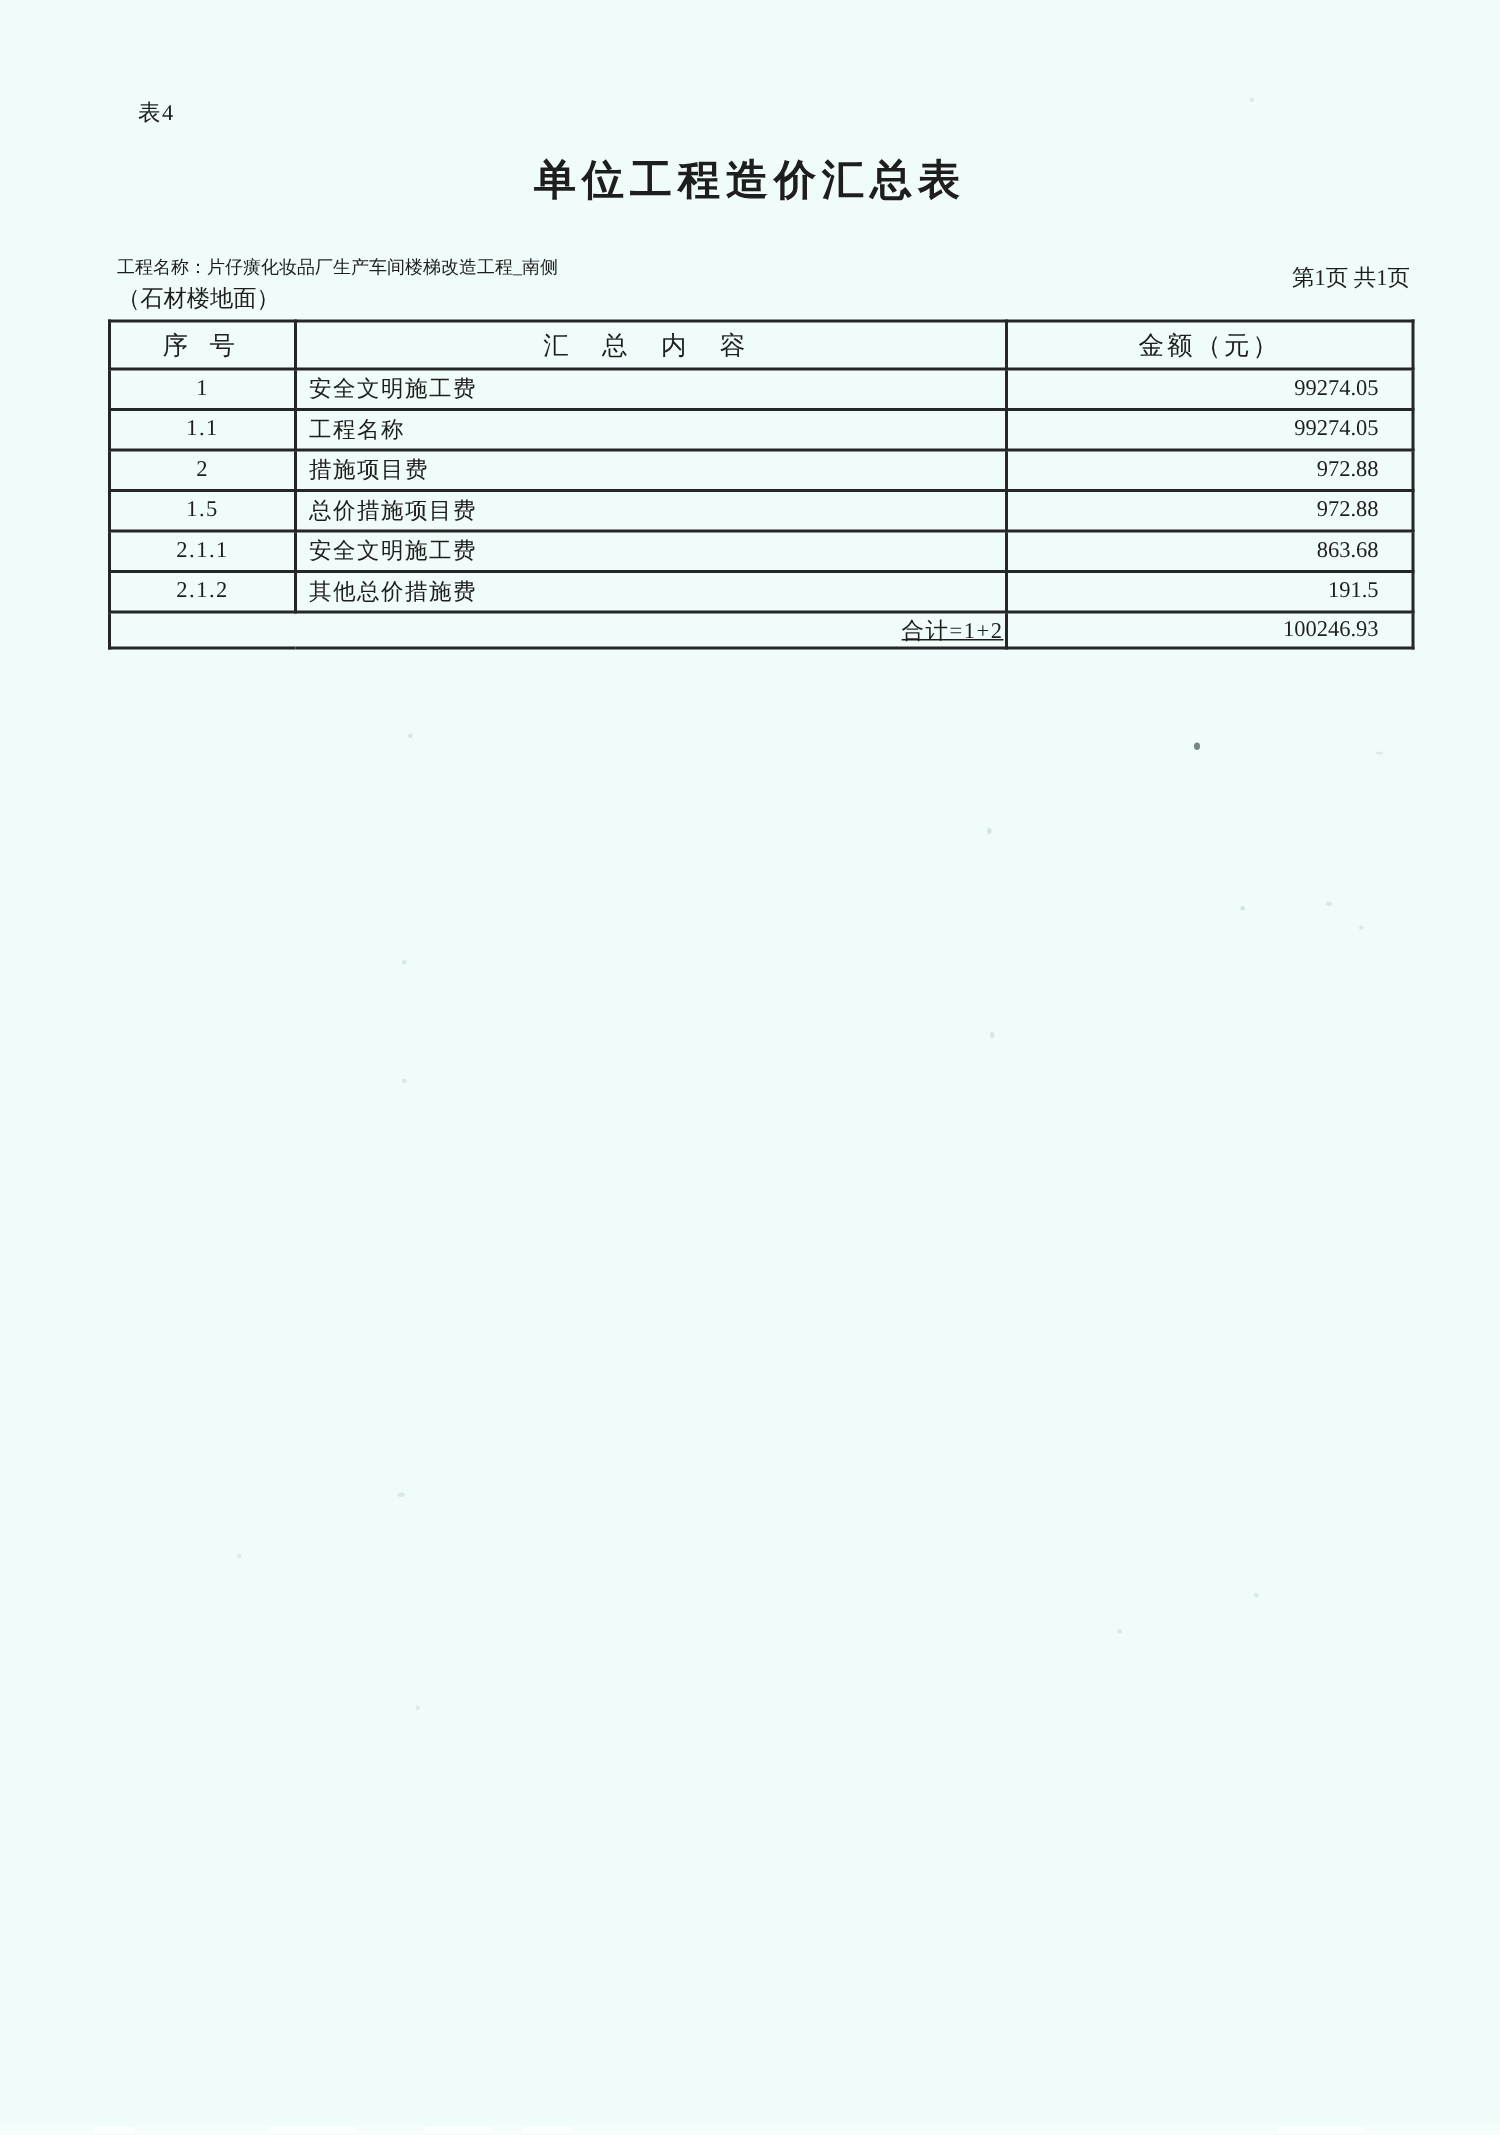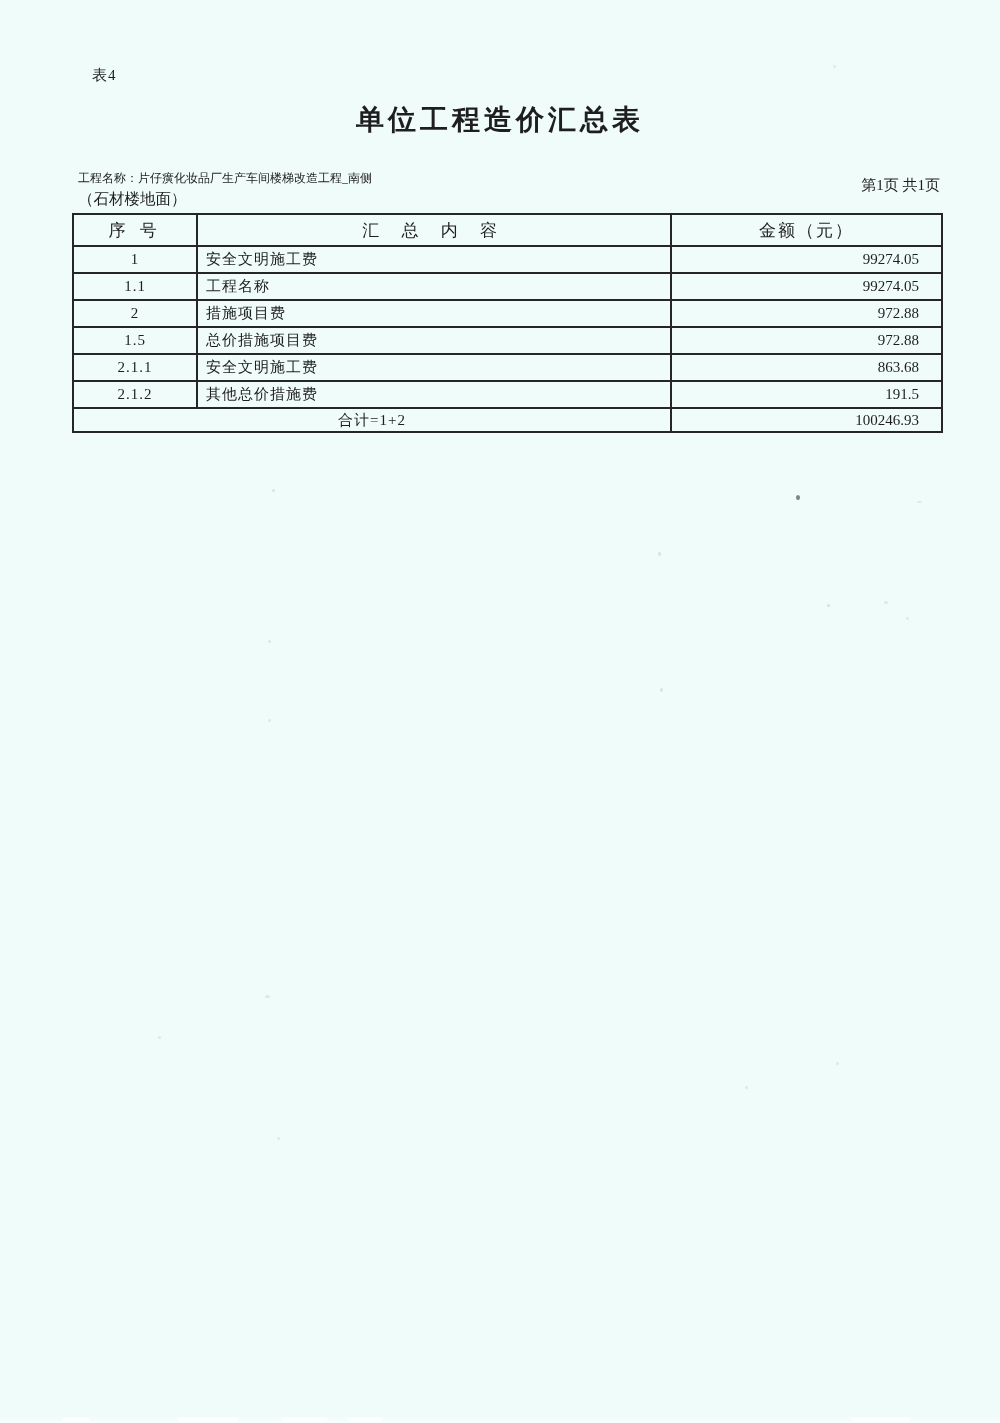--- a/index.html
+++ b/index.html
@@ -92,22 +92,23 @@
     padding-left: 8px;
     letter-spacing: 1px;
   }
   td.c-amount {
     text-align: right;
     padding-right: 22px;
     font-size: 15.5px;
   }
   tr.total-row td { height: 20px; }
   td.c-total-label {
-    text-align: center;
-    letter-spacing: 1px;
+    text-align: right;
+    letter-spacing: 1px;
+    text-decoration: underline;
   }
   .speck {
     position: absolute;
     border-radius: 50%;
     background: rgba(60, 95, 85, 0.3);
   }
   .bottom-strip {
     position: absolute;
     left: 0;
     bottom: 0;

